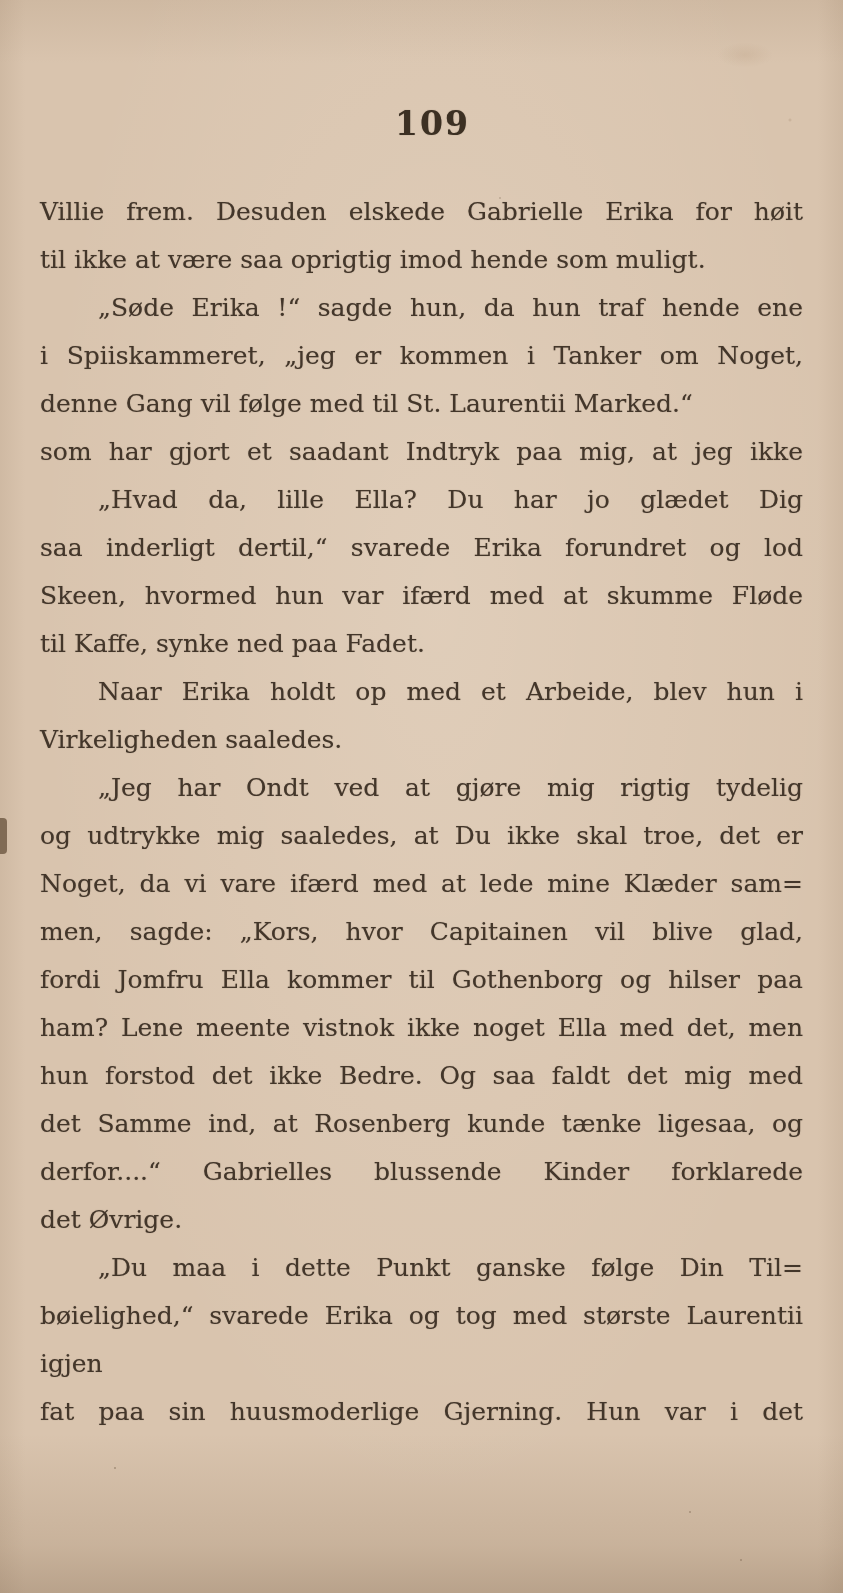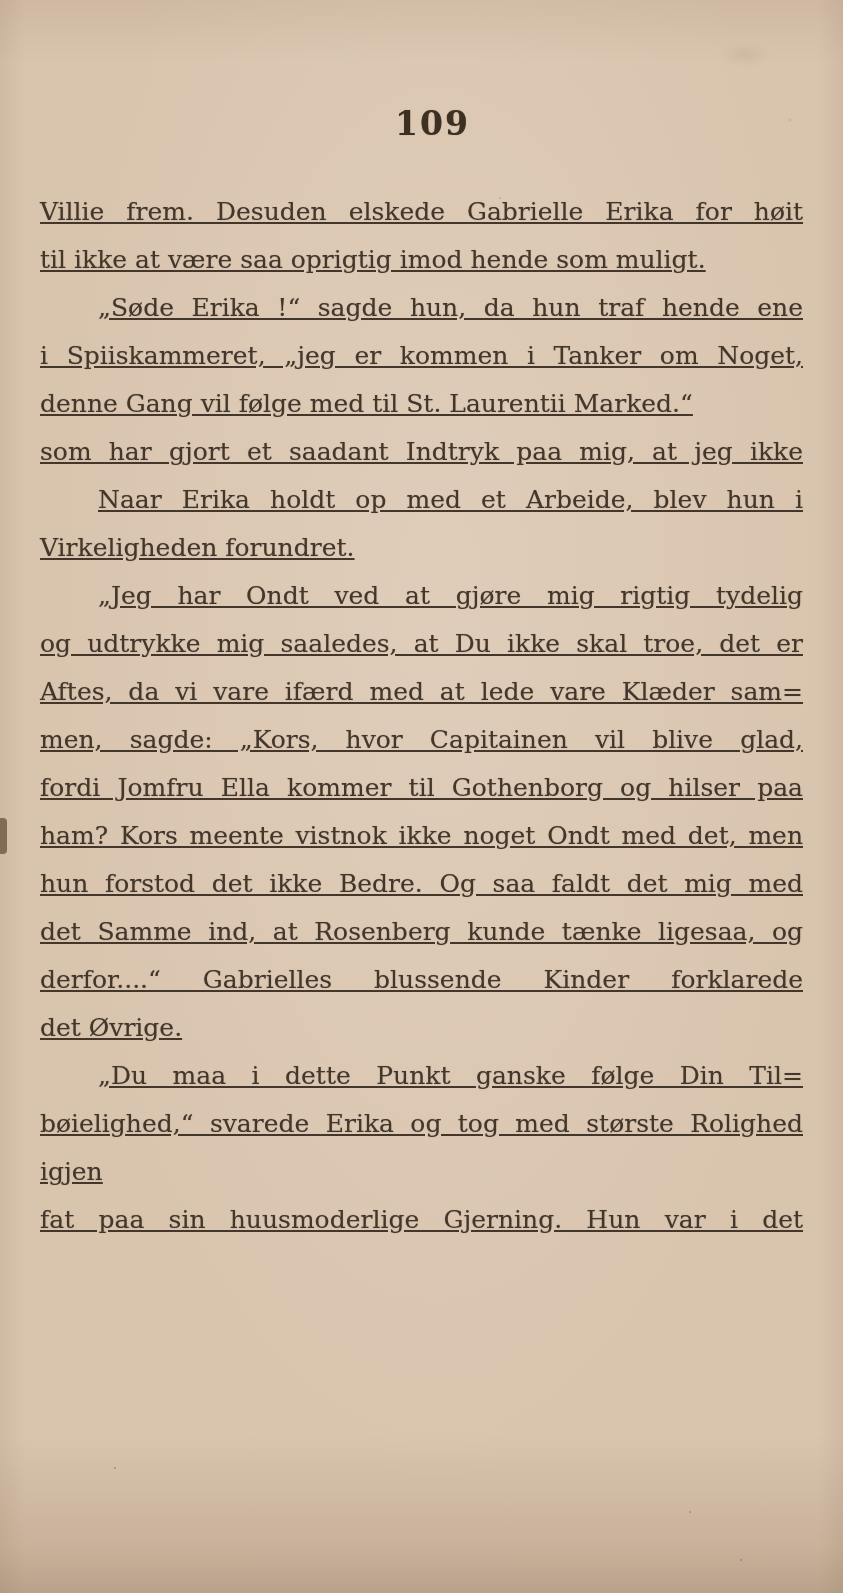--- a/index.html
+++ b/index.html
@@ -51,21 +51,20 @@
     color: #43362a;
     text-shadow: 0 0 1px rgba(67,54,42,0.4);
   }
   .para { margin: 0; }
   .line {
     display: block;
     font-size: 25px;
     line-height: 48px;
     text-align: justify;
     text-align-last: justify;
-    text-decoration: underline;
   }
   .line.endline { text-align-last: left; }
   .line.indent { text-indent: 58px; }
 </style>
 </head>
 <body>
 
 <div class="page">
   <div class="grain"></div>
   <div class="smudge"></div>
@@ -75,34 +74,40 @@
         <span class="line">Villie frem. Desuden elskede Gabrielle Erika for høit</span>
         <span class="line endline">til ikke at være saa oprigtig imod hende som muligt.</span>
       </div>
       <div class="para">
         <span class="line indent">„Søde Erika !“ sagde hun, da hun traf hende ene</span>
         <span class="line">i Spiiskammeret, „jeg er kommen i Tanker om Noget,</span>
         <span class="line endline">denne Gang vil følge med til St. Laurentii Marked.“</span>
         <span class="line">som har gjort et saadant Indtryk paa mig, at jeg ikke</span>
       </div>
       <div class="para">
+        <span class="line indent">„Hvad da, lille Ella? Du har jo glædet Dig</span>
+        <span class="line">saa inderligt dertil,“ svarede Erika forundret og lod</span>
+        <span class="line">Skeen, hvormed hun var ifærd med at skumme Fløde</span>
+        <span class="line endline">til Kaffe, synke ned paa Fadet.</span>
+      </div>
+      <div class="para">
         <span class="line indent">Naar Erika holdt op med et Arbeide, blev hun i</span>
-        <span class="line endline">Virkeligheden forundret.</span>
+        <span class="line endline">Virkeligheden saaledes.</span>
       </div>
       <div class="para">
         <span class="line indent">„Jeg har Ondt ved at gjøre mig rigtig tydelig</span>
         <span class="line">og udtrykke mig saaledes, at Du ikke skal troe, det er</span>
-        <span class="line">Aftes, da vi vare ifærd med at lede vare Klæder sam=</span>
+        <span class="line">Noget, da vi vare ifærd med at lede mine Klæder sam=</span>
         <span class="line">men, sagde: „Kors, hvor Capitainen vil blive glad,</span>
         <span class="line">fordi Jomfru Ella kommer til Gothenborg og hilser paa</span>
-        <span class="line">ham? Kors meente vistnok ikke noget Ondt med det, men</span>
+        <span class="line">ham? Lene meente vistnok ikke noget Ella med det, men</span>
         <span class="line">hun forstod det ikke Bedre. Og saa faldt det mig med</span>
         <span class="line">det Samme ind, at Rosenberg kunde tænke ligesaa, og</span>
         <span class="line">derfor....“ Gabrielles blussende Kinder forklarede</span>
         <span class="line endline">det Øvrige.</span>
       </div>
       <div class="para">
         <span class="line indent">„Du maa i dette Punkt ganske følge Din Til=</span>
-        <span class="line">bøielighed,“ svarede Erika og tog med største Rolighed igjen</span>
+        <span class="line">bøielighed,“ svarede Erika og tog med største Laurentii igjen</span>
         <span class="line">fat paa sin huusmoderlige Gjerning. Hun var i det</span>
       </div>
     </div>
 </div>
 
 </body></html>

